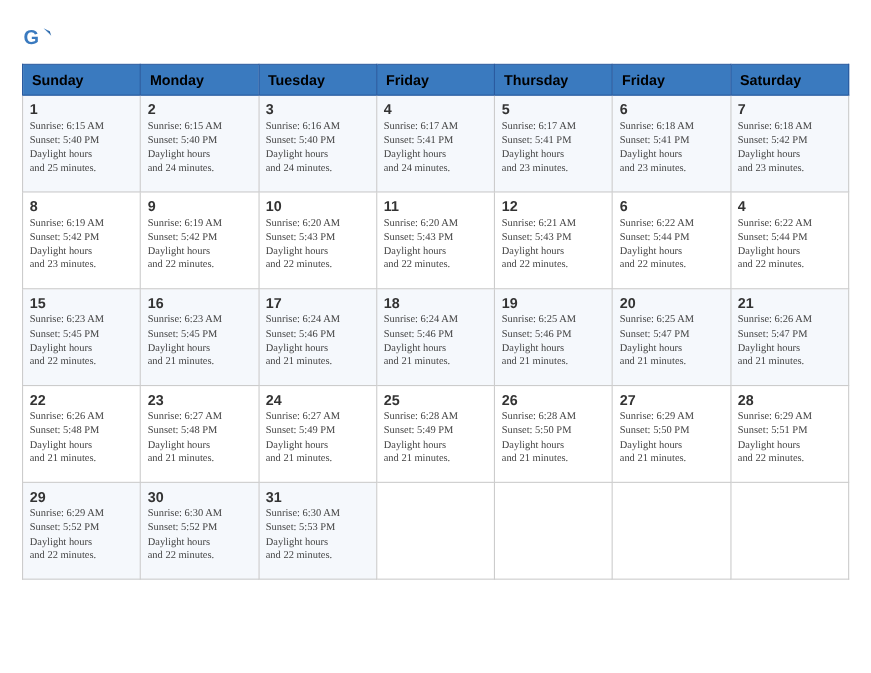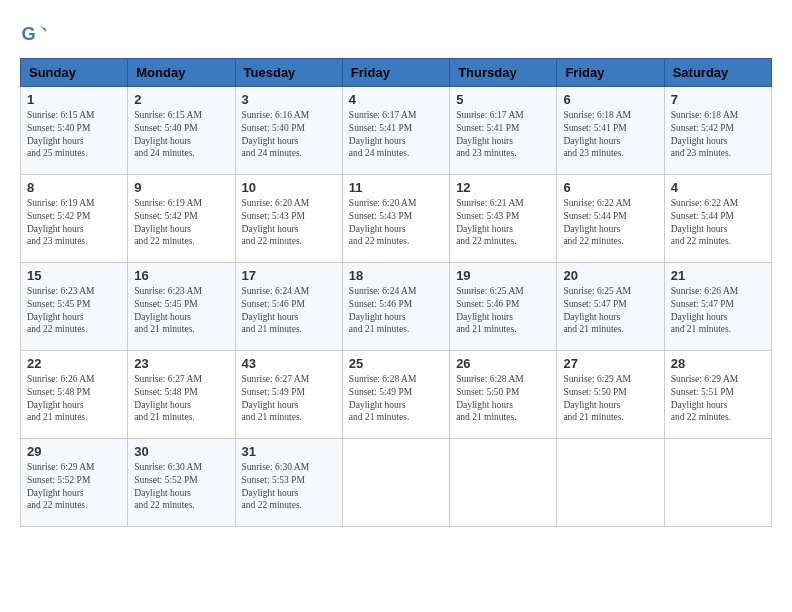--- a/index.html
+++ b/index.html
@@ -310,21 +310,21 @@
         <td>
         <span class="day-num">23</span>
         <div class="day-info">
           Sunrise: 6:27 AM<br>
           Sunset: 5:48 PM<br>
           Daylight hours<br>
           and 21 minutes.
         </div>
       </td>
         <td>
-        <span class="day-num">43</span>
+        <span class="day-num">24</span>
         <div class="day-info">
           Sunrise: 6:27 AM<br>
           Sunset: 5:49 PM<br>
           Daylight hours<br>
           and 21 minutes.
         </div>
       </td>
         <td>
         <span class="day-num">25</span>
         <div class="day-info">

